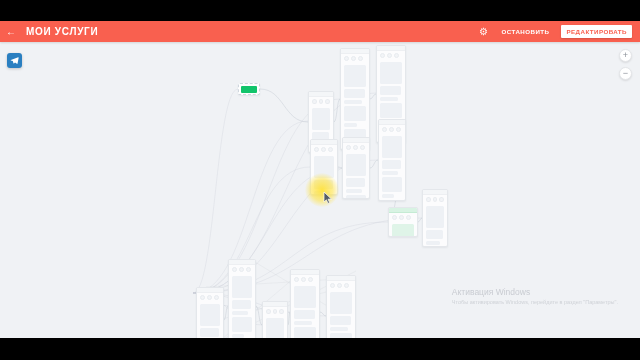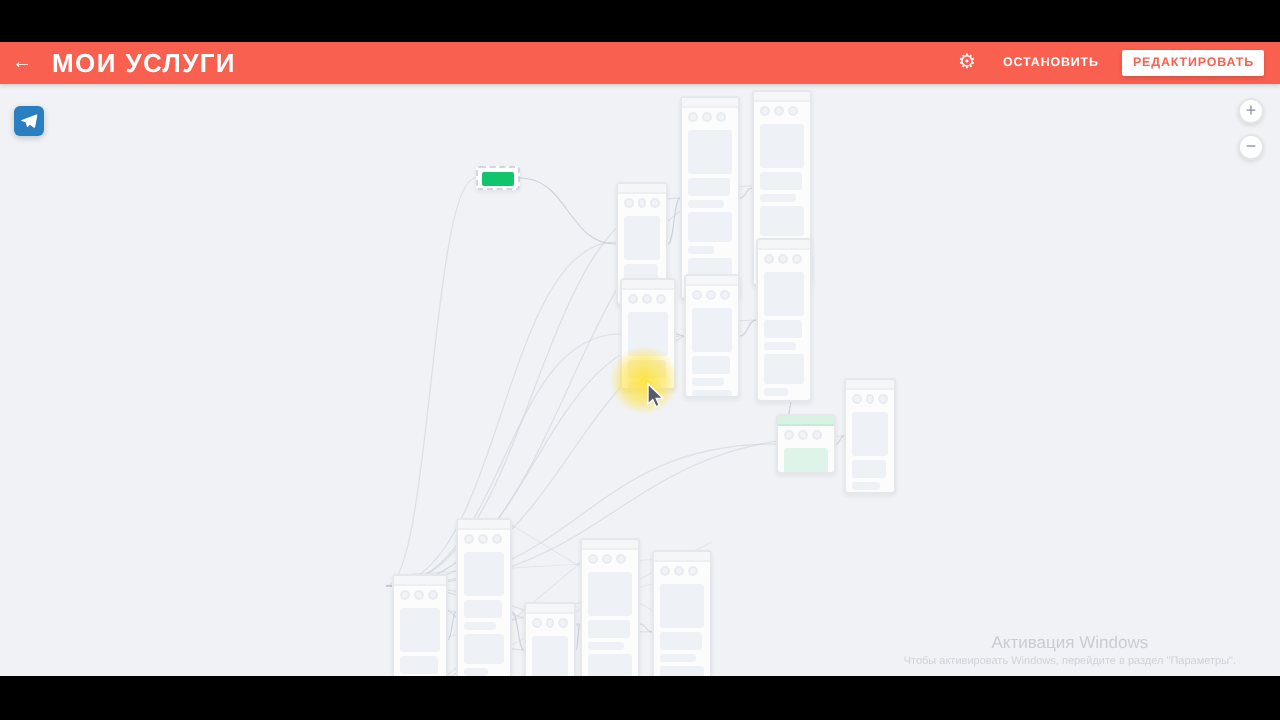--- a/index.html
+++ b/index.html
@@ -30,21 +30,21 @@
     background: #F9604F;
     display: flex; align-items: center;
     z-index: 20;
     box-shadow: 0 1px 2px rgba(0,0,0,.12);
   }
   .back-arrow {
     width: 22px; height: 21px; display: flex; align-items: center; justify-content: center;
     color: #fff; font-size: 10px; line-height: 1; cursor: pointer;
   }
   #page-title {
-    color: #fff; font-size: 13px; font-weight: bold; letter-spacing: .7px;
+    color: #fff; font-size: 10px; font-weight: bold; letter-spacing: .7px;
     margin-left: 4px; white-space: nowrap;
   }
   .header-right {
     margin-left: auto; display: flex; align-items: center; gap: 7px; padding-right: 8px;
   }
   .gear {
     width: 12px; height: 12px; display:flex; align-items:center; justify-content:center;
     color: #fff; font-size: 10px; line-height: 1; cursor: pointer; opacity: .95;
   }
   .hdr-btn {
@@ -126,22 +126,22 @@
   .node.green .bub.ok { background: #DFF4E8; }
   .hl-glow {
     position: absolute; border-radius: 50%;
     background: radial-gradient(circle, rgba(255,226,60,.95) 0%, rgba(255,226,60,.55) 45%, rgba(255,226,60,0) 72%);
     pointer-events: none; z-index: 12;
   }
   #cursor { position: absolute; z-index: 13; pointer-events: none; }
 
   
   #watermark {
-    position: absolute; right: 22px; bottom: 3px; z-index: 10;
-    text-align: center; color: #c9ccd2; user-select: none;
+    position: absolute; right: 22px; bottom: 32px; z-index: 10;
+    text-align: left; color: #c9ccd2; user-select: none;
   }
   #wm-title { font-size: 8.5px; line-height: 1.3; }
   #wm-sub { font-size: 5.5px; line-height: 1.3; margin-top: 1px; color: #cfd2d7; }
 </style>
 </head>
 <body>
 
 <div id="app">
 
   <div class="letterbox top"></div>

